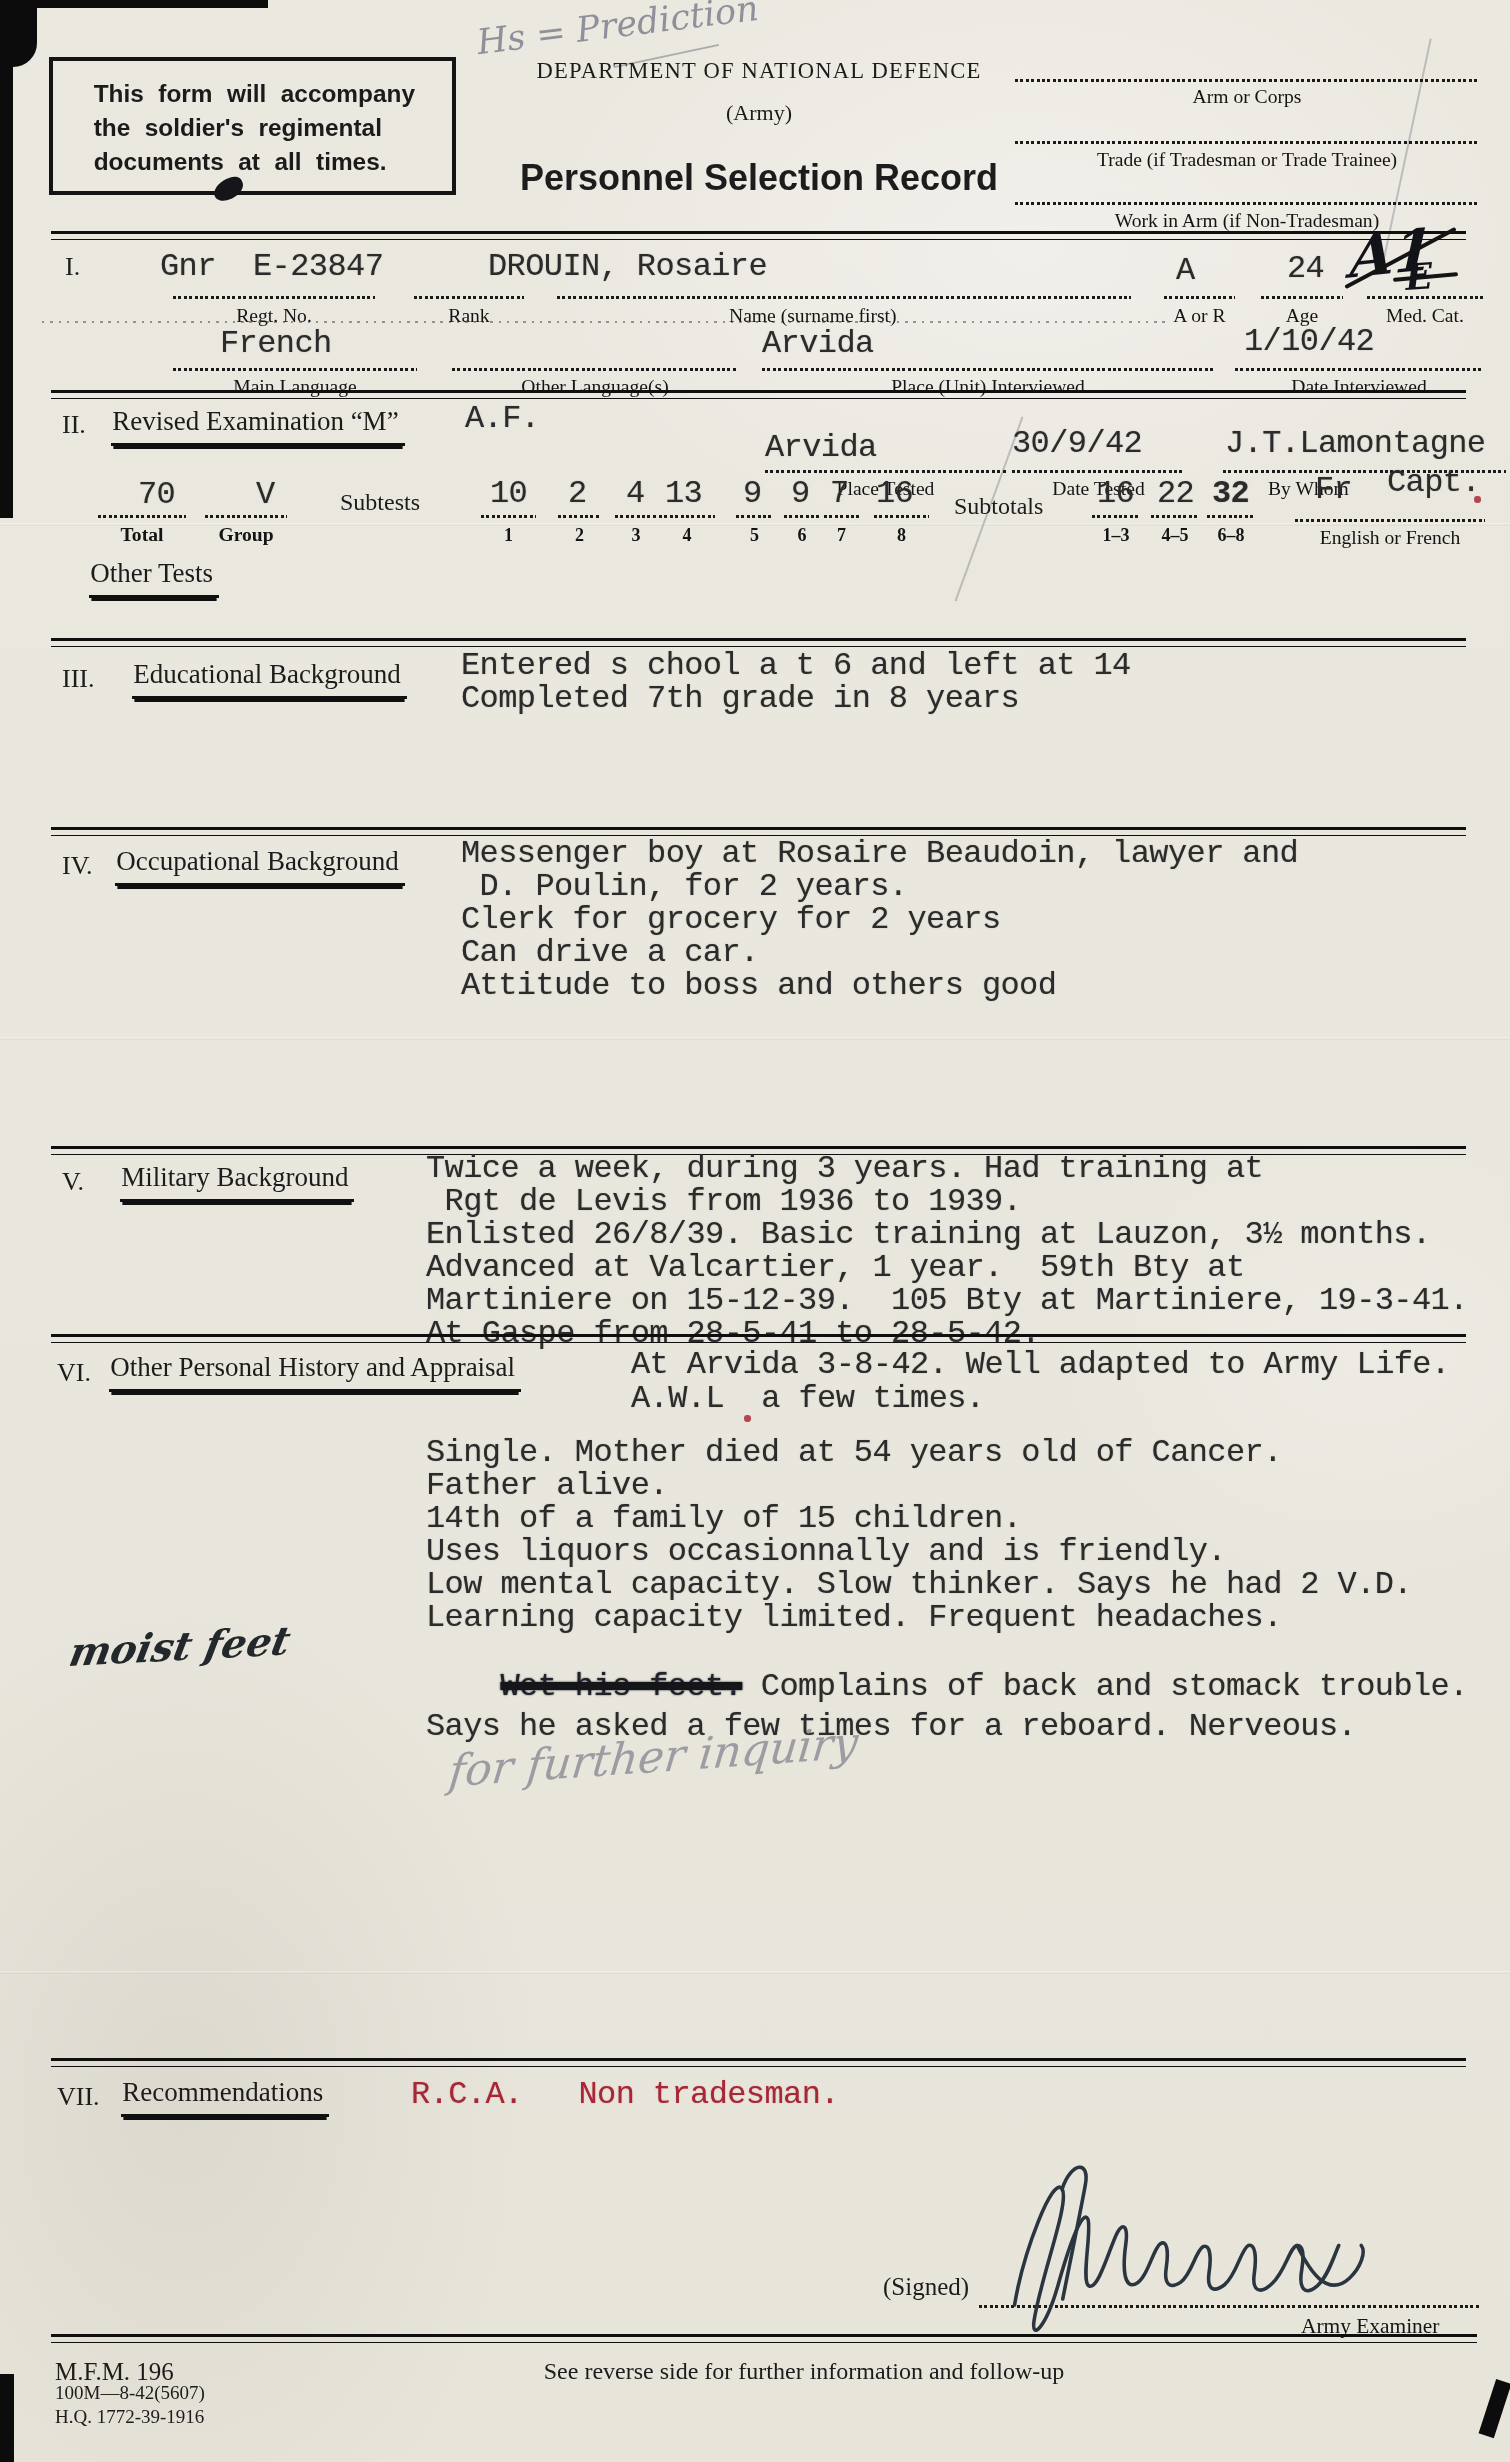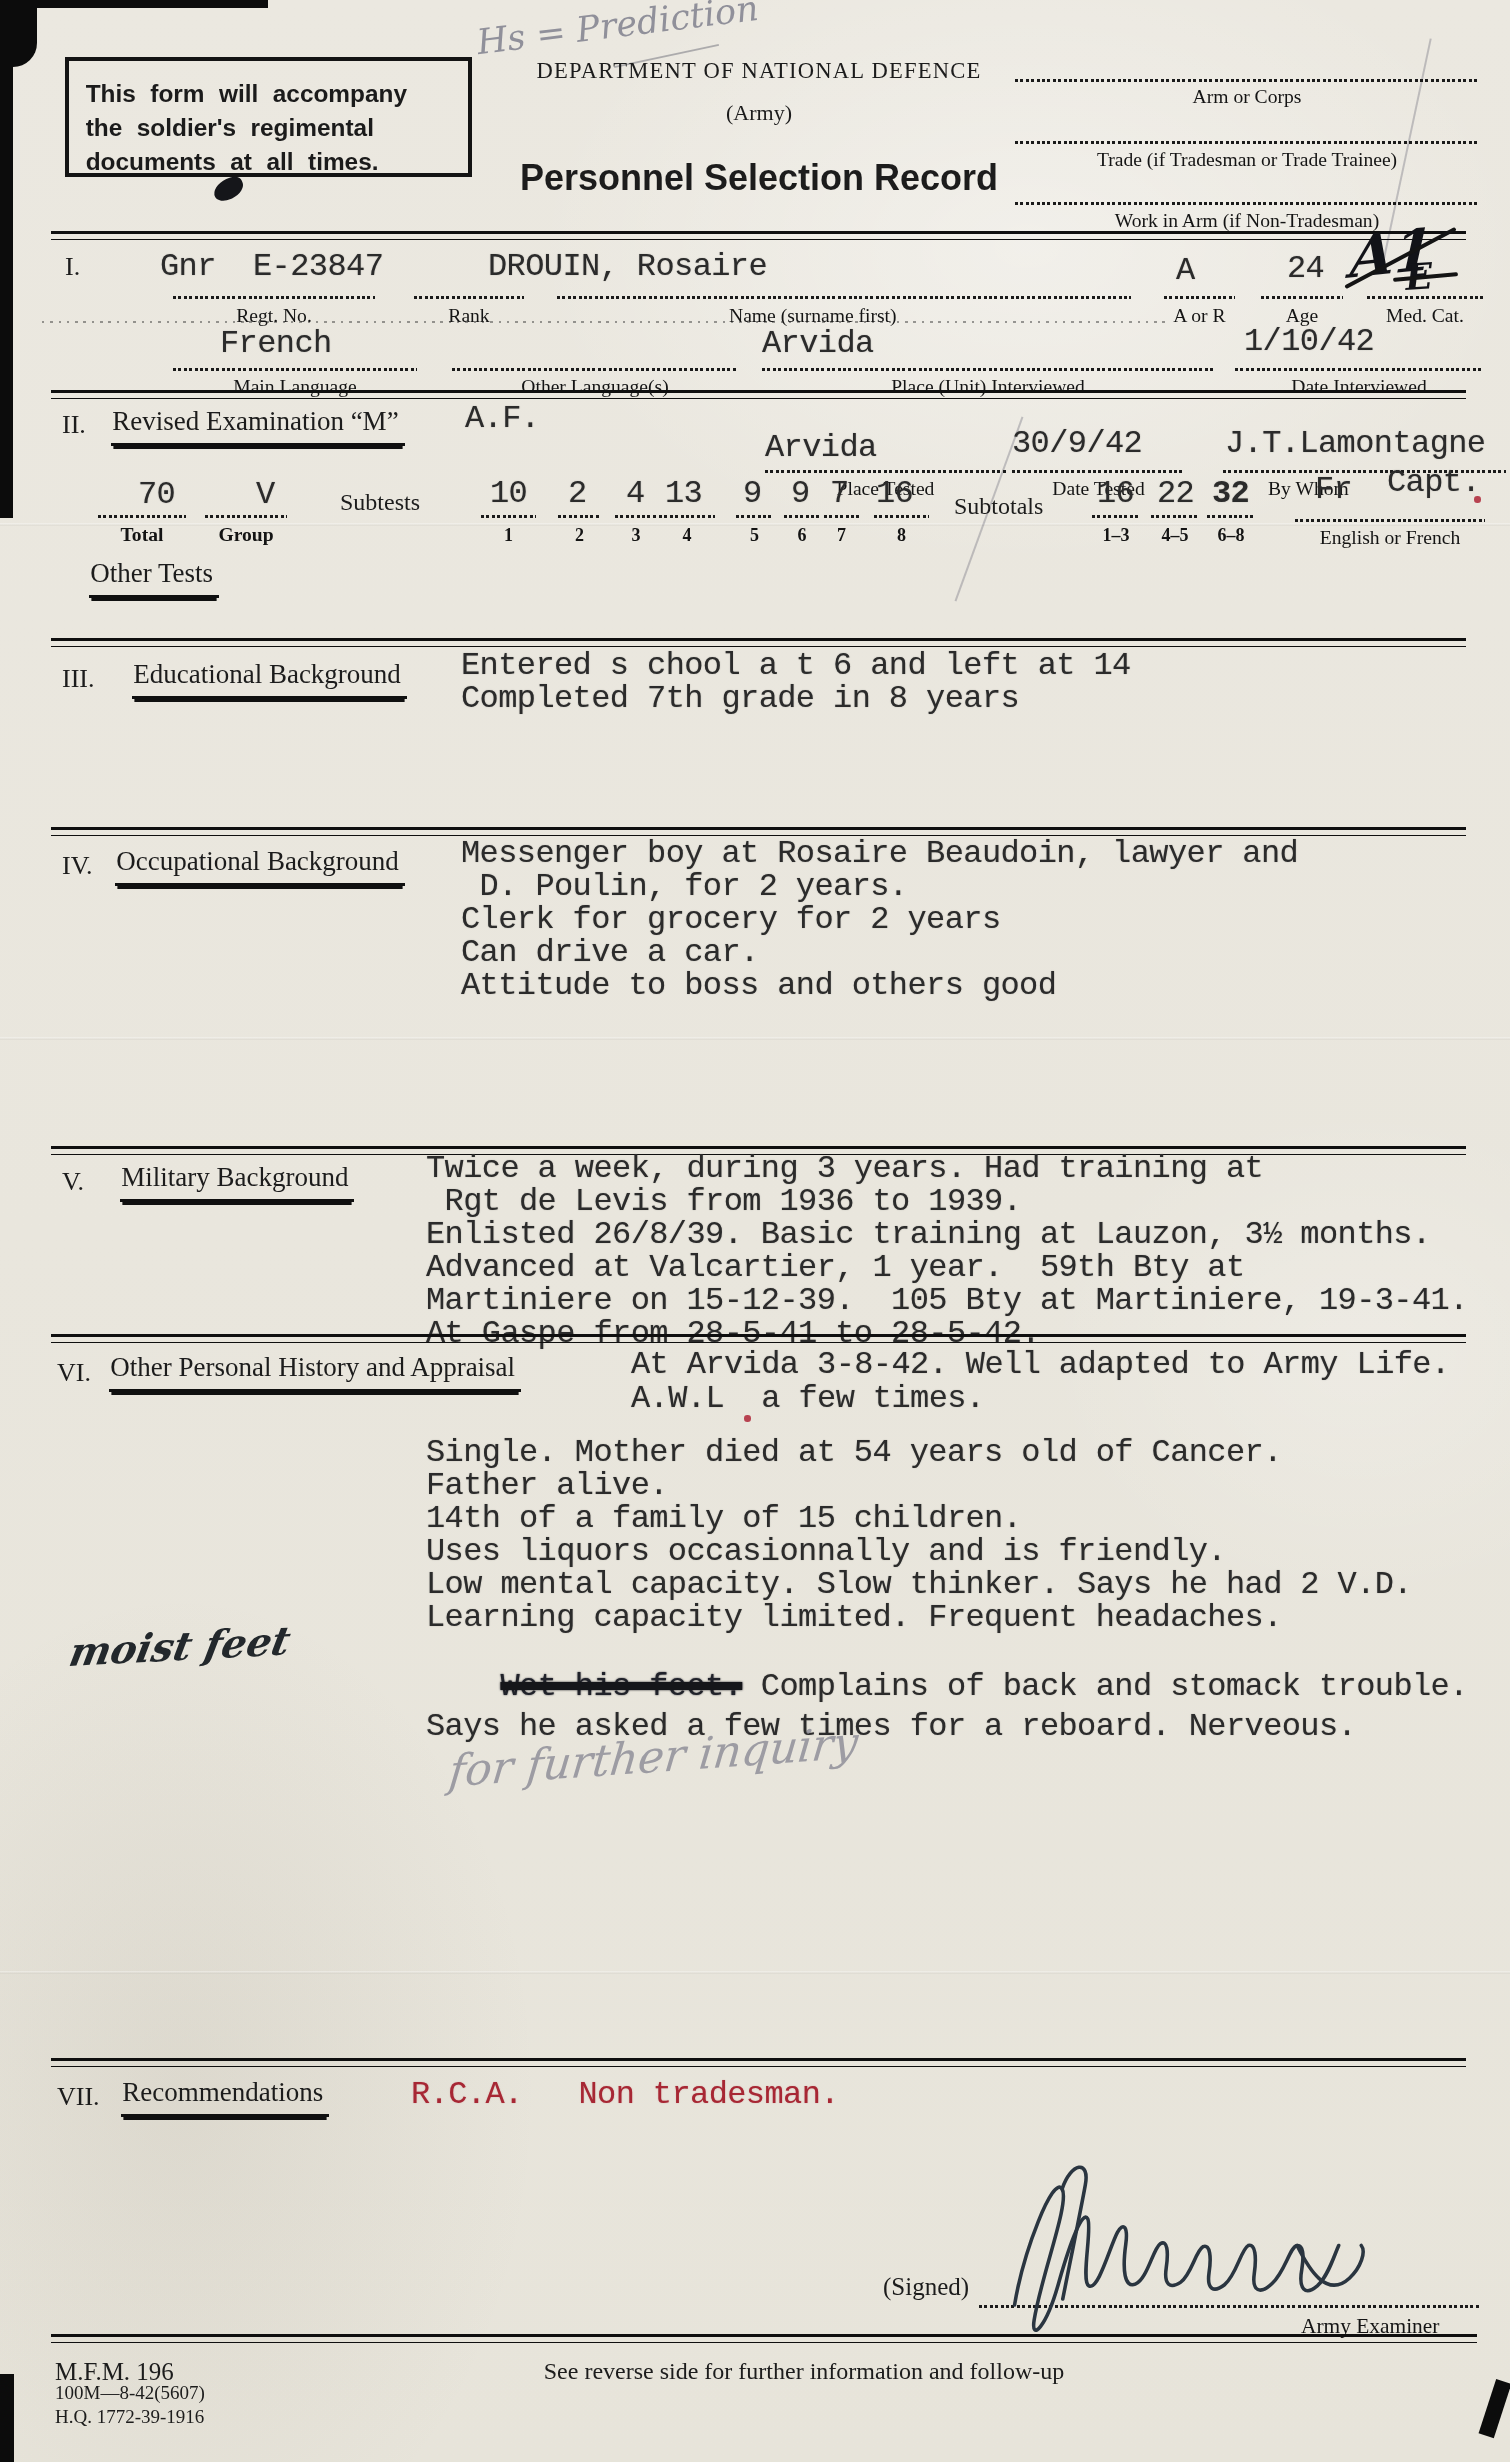--- a/index.html
+++ b/index.html
@@ -48,21 +48,21 @@
 
   <div class="abs crease" style="left:0;top:523px;width:1511px;"></div>
   <div class="abs crease" style="left:0;top:1037px;width:1511px;"></div>
   <div class="abs crease" style="left:0;top:1971px;width:1511px;"></div>
   <div class="abs scratch" style="left:1405px;top:36px;height:238px;transform:rotate(12deg);"></div>
   <div class="abs scratch" style="left:988px;top:411px;height:196px;transform:rotate(20deg);"></div>
 
   <div class="abs hand-pencil" style="left:476px;top:4.8px;font-size:35px;transform:rotate(-7deg);">Hs = Prediction</div>
   <div class="abs" style="left:613px;top:55px;width:107px;height:1.8px;background:rgba(120,120,130,.55);transform:rotate(-12deg);"></div>
 
-  <div class="abs" style="left:65px;top:57px;width:407px;height:120px;border:4.2px solid #141414;box-sizing:border-box;">
+  <div class="abs" style="left:49px;top:57px;width:407px;height:138px;border:4.2px solid #141414;box-sizing:border-box;padding-left:24px;">
     <div class="sans typeblock" style="font-weight:bold;font-size:24.4px;color:#1b1b1b;margin:15.5px 0 0 16.7px;line-height:34px;word-spacing:7.7px;white-space:pre;">This form will accompany
 the soldier's regimental
 documents at all times.</div>
   </div>
   <div class="abs" style="left:213px;top:179px;width:31px;height:20px;background:#15161a;border-radius:60% 40% 55% 45%;transform:rotate(-25deg);"></div>
 
   <div class="abs serif ctr" style="left:506px;top:58px;width:506px;font-size:22.6px;letter-spacing:1.2px;">DEPARTMENT OF NATIONAL DEFENCE</div>
   <div class="abs serif ctr" style="left:506px;top:100px;width:506px;font-size:22px;">(Army)</div>
   <div class="abs sans ctr" style="left:506px;top:156px;width:506px;font-size:36px;font-weight:bold;transform:scaleY(1.05);">Personnel Selection Record</div>
 

